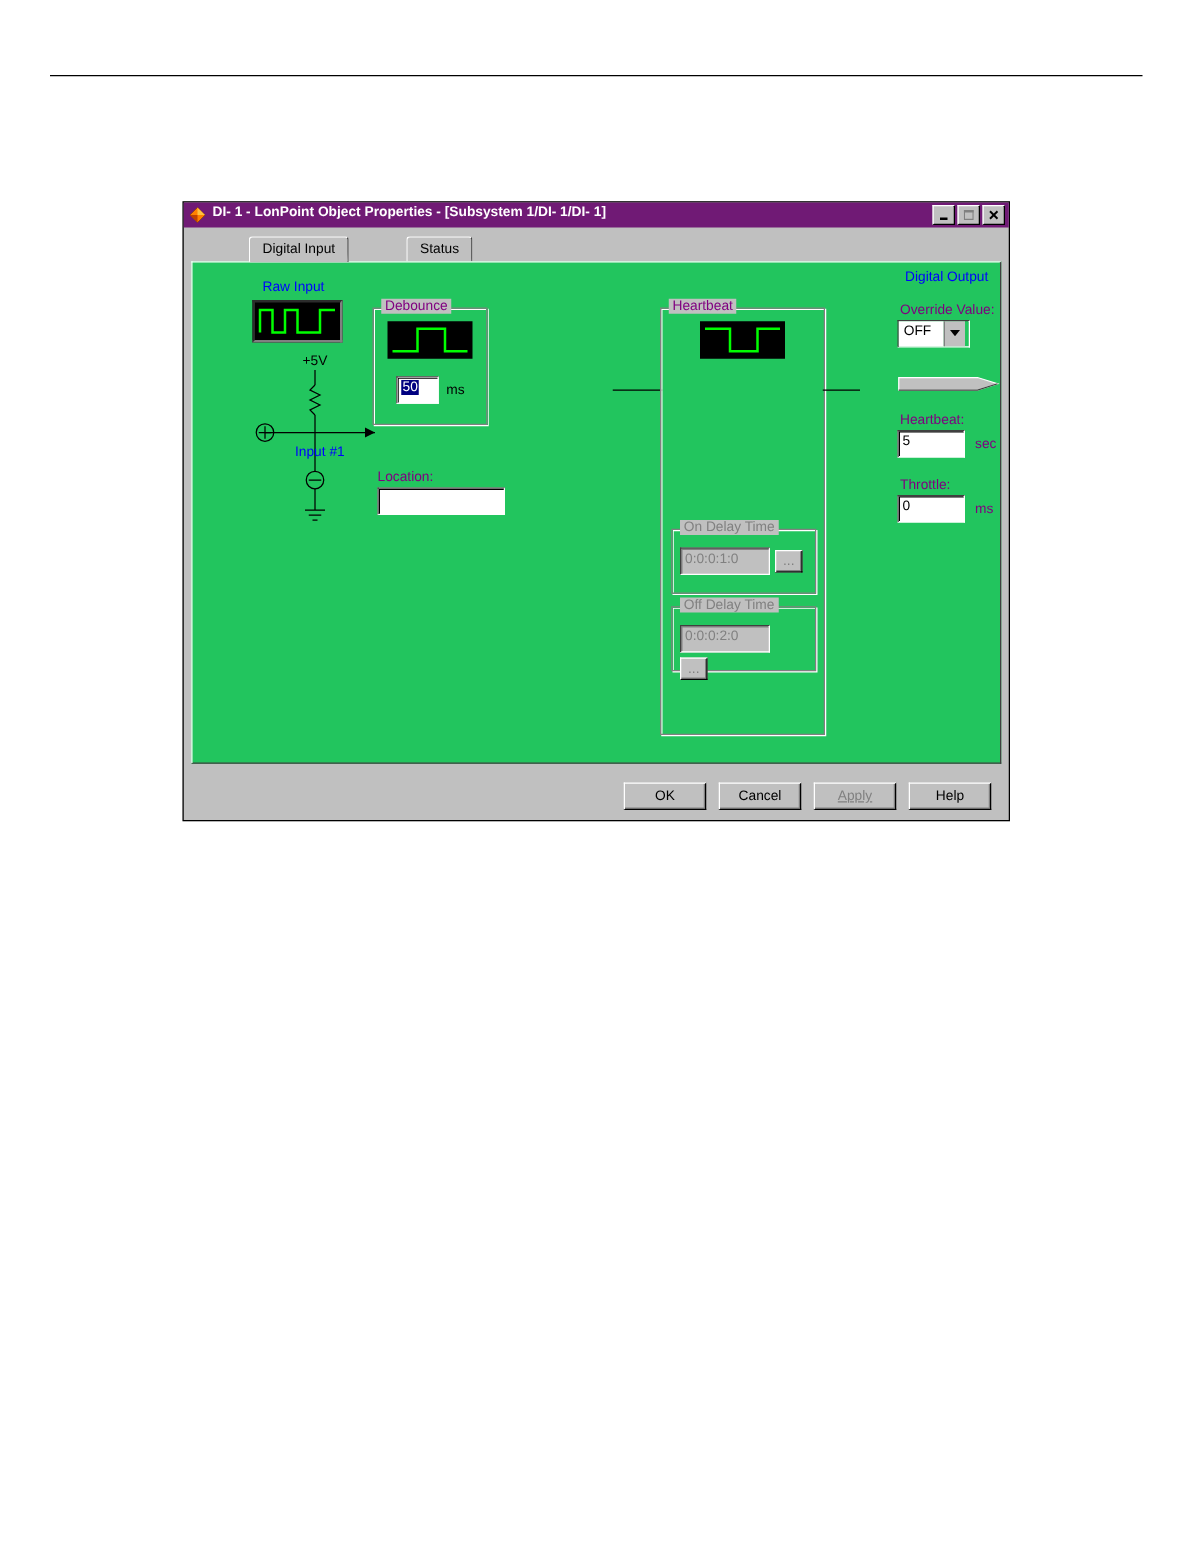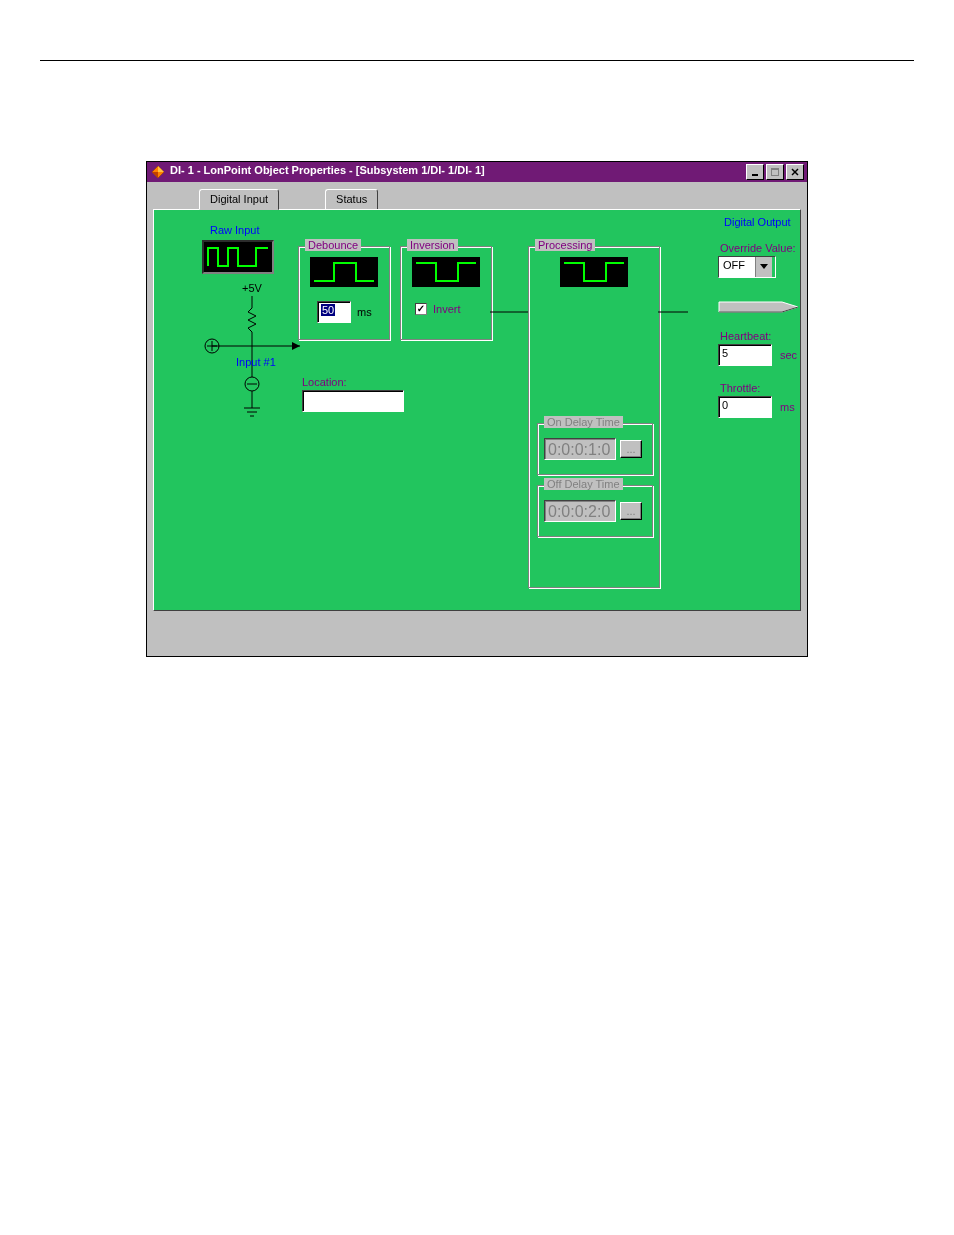--- a/index.html
+++ b/index.html
@@ -101,21 +101,21 @@
     box-sizing: content-box;
   }
   .input-disabled {
     background: #c0c0c0;
     color:#808080;
     border: 1px solid #808080;
     border-top-color:#404040; border-left-color:#404040;
     border-right-color:#fff; border-bottom-color:#fff;
     box-shadow: inset 1px 1px 0 #808080;
     padding: 2px 3px;
-    font-size: 16px;
+    font-size: 11px;
     height:16px;
     box-sizing: content-box;
   }
   .groupbox {
     position: absolute;
     border: 1px solid #808080;
     box-shadow: 1px 1px 0 #fff inset, 1px 1px 0 #fff;
   }
   .groupbox-title {
     position: absolute;
@@ -267,56 +267,44 @@
               </svg>
           </div>
           <div style="display:flex; align-items:center; gap:6px; margin:14px 0 0 18px;">
             <div class="input-box" style="width:26px; background:#fff;">
               <span style="background:#000080; color:#fff; padding:0 1px;">50</span>
             </div>
             <span style="font-size:11px;">ms</span>
           </div>
         </div>
 
-        <div class="groupbox" style="left:246px; top:36px; width:90px; height:92px;">
-          <div class="groupbox-title">Inversion</div>
-          <div class="waveform" style="margin:10px auto 0 auto;">
-            <svg width="64" height="26">
-                <polyline points="2,4 22,4 22,22 44,22 44,4 62,4" fill="none" stroke="#00ff00" stroke-width="2"></polyline>
-              </svg>
-          </div>
-          <div class="check-row" style="margin:16px 0 0 14px;">
-            <span class="check-box inner"></span>
-            <span>Invert</span>
-          </div>
-        </div>
 
         <svg style="position:absolute; left:336px; top:100px;" width="40" height="4">
           <line x1="0" y1="2" x2="40" y2="2" stroke="#000"></line>
         </svg>
 
         <div class="groupbox" style="left:374px; top:36px; width:130px; height:340px;">
-          <div class="groupbox-title">Processing</div>
+          <div class="groupbox-title">Heartbeat</div>
           <div class="waveform" style="margin:10px auto 0 auto;">
             <svg width="64" height="26">
                 <polyline points="2,4 22,4 22,22 44,22 44,4 62,4" fill="none" stroke="#00ff00" stroke-width="2"></polyline>
               </svg>
           </div>
 
           <div class="groupbox" style="left:8px; top:176px; width:114px; height:50px;">
             <div class="groupbox-title gray">On Delay Time</div>
             <div style="display:flex; gap:4px; margin:14px 0 0 6px; align-items:center;">
               <div class="input-disabled" style="width:64px;">0:0:0:1:0</div>
               <div class="btn3d small disabled">...</div>
             </div>
           </div>
 
           <div class="groupbox" style="left:8px; top:238px; width:114px; height:50px;">
             <div class="groupbox-title gray">Off Delay Time</div>
-            <div style="display:flex; gap:4px; margin:14px 0 0 6px; align-items:center;">
+            <div style="display:flex; gap:4px; margin:14px 0 0 6px; align-items:flex-start;flex-direction:column;">
               <div class="input-disabled" style="width:64px;">0:0:0:2:0</div>
               <div class="btn3d small disabled">...</div>
             </div>
           </div>
         </div>
 
         <svg style="position:absolute; left:504px; top:100px;" width="30" height="4">
           <line x1="0" y1="2" x2="30" y2="2" stroke="#000"></line>
         </svg>
 
@@ -352,16 +340,22 @@
           </div>
         </div>
 
         <div style="position:absolute; left:148px; top:166px;">
           <div class="purple-label">Location:</div>
           <div class="input-box" style="width:94px; margin-top:2px;"></div>
         </div>
 
       </div>
 
+      <div class="buttons-row">
+        <div class="btn3d">OK</div>
+        <div class="btn3d">Cancel</div>
+        <div class="btn3d disabled"><u>Apply</u></div>
+        <div class="btn3d">Help</div>
+      </div>
 
     </div>
   </div>
 </div>
 
 </body></html>

